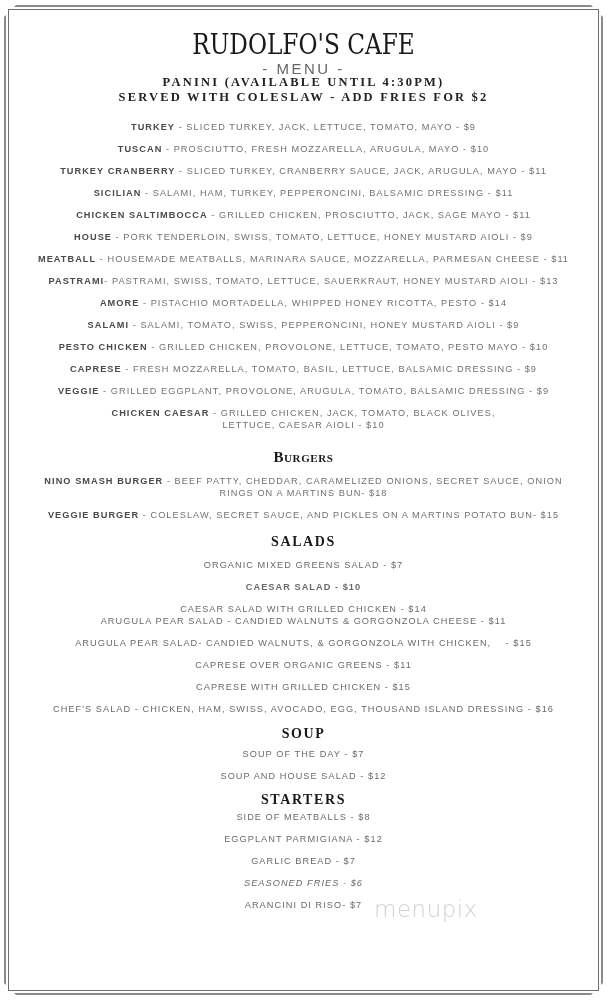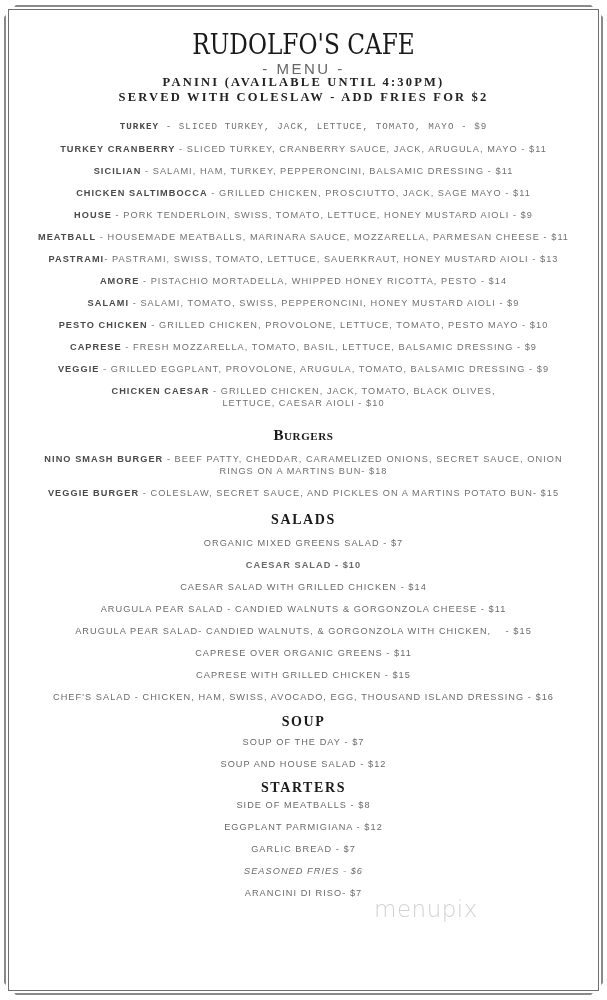--- a/index.html
+++ b/index.html
@@ -102,21 +102,22 @@
 <div class="frame-inner"></div>
 
 <div class="content">
 
   <h1 class="title">RUDOLFO'S CAFE</h1>
   <div class="menu-label">- MENU -</div>
   <div class="subheading">PANINI (AVAILABLE UNTIL 4:30PM)</div>
   <div class="subheading">SERVED WITH COLESLAW - ADD FRIES FOR $2</div>
 
   <div style="margin-top:16px;">
-    <div class="item" style="margin-bottom:10px;font-family:Liberation Mono, monospace;"><span class="name">TURKEY</span><span class="desc"> - SLICED TURKEY, JACK, LETTUCE, TOMATO, MAYO - $9</span></div>
+    <div class="item" style="margin-bottom:10px;"><span class="name">TURKEY</span><span class="desc"> - SLICED TURKEY, JACK, LETTUCE, TOMATO, MAYO - $9</span></div>
+    <div class="item" style="margin-bottom:10px;"><span class="name">TUSCAN</span><span class="desc"> - PROSCIUTTO, FRESH MOZZARELLA, ARUGULA, MAYO - $10</span></div>
     <div class="item" style="margin-bottom:10px;"><span class="name">TURKEY CRANBERRY</span><span class="desc"> - SLICED TURKEY, CRANBERRY SAUCE, JACK, ARUGULA, MAYO - $11</span></div>
     <div class="item" style="margin-bottom:10px;"><span class="name">SICILIAN</span><span class="desc"> - SALAMI, HAM, TURKEY, PEPPERONCINI, BALSAMIC DRESSING - $11</span></div>
     <div class="item" style="margin-bottom:10px;"><span class="name">CHICKEN SALTIMBOCCA</span><span class="desc"> - GRILLED CHICKEN, PROSCIUTTO, JACK, SAGE MAYO - $11</span></div>
     <div class="item" style="margin-bottom:10px;"><span class="name">HOUSE</span><span class="desc"> - PORK TENDERLOIN, SWISS, TOMATO, LETTUCE, HONEY MUSTARD AIOLI - $9</span></div>
     <div class="item" style="margin-bottom:10px;"><span class="name">MEATBALL</span><span class="desc"> - HOUSEMADE MEATBALLS, MARINARA SAUCE, MOZZARELLA, PARMESAN CHEESE - $11</span></div>
     <div class="item" style="margin-bottom:10px;"><span class="name">PASTRAMI</span><span class="desc">- PASTRAMI, SWISS, TOMATO, LETTUCE, SAUERKRAUT, HONEY MUSTARD AIOLI - $13</span></div>
     <div class="item" style="margin-bottom:10px;"><span class="name">AMORE</span><span class="desc"> - PISTACHIO MORTADELLA, WHIPPED HONEY RICOTTA, PESTO - $14</span></div>
     <div class="item" style="margin-bottom:10px;"><span class="name">SALAMI</span><span class="desc"> - SALAMI, TOMATO, SWISS, PEPPERONCINI, HONEY MUSTARD AIOLI - $9</span></div>
     <div class="item" style="margin-bottom:10px;"><span class="name">PESTO CHICKEN</span><span class="desc"> - GRILLED CHICKEN, PROVOLONE, LETTUCE, TOMATO, PESTO MAYO - $10</span></div>
     <div class="item" style="margin-bottom:10px;"><span class="name">CAPRESE</span><span class="desc"> - FRESH MOZZARELLA, TOMATO, BASIL, LETTUCE, BALSAMIC DRESSING - $9</span></div>
@@ -127,21 +128,21 @@
   <div style="margin-top:17px;">
     <div class="section-title smallcaps" style="margin-bottom:9px;">Burgers</div>
     <div class="item" style="margin-bottom:10px;"><span class="name">NINO SMASH BURGER</span><span class="desc"> - BEEF PATTY, CHEDDAR, CARAMELIZED ONIONS, SECRET SAUCE, ONION RINGS ON A MARTINS BUN- $18</span></div>
     <div class="item"><span class="name">VEGGIE BURGER</span><span class="desc"> - COLESLAW, SECRET SAUCE, AND PICKLES ON A MARTINS POTATO BUN- $15</span></div>
   </div>
 
   <div style="margin-top:12px;">
     <div class="section-title" style="margin-bottom:8px;">SALADS</div>
     <div class="item" style="margin-bottom:10px;">ORGANIC MIXED GREENS SALAD - $7</div>
     <div class="item" style="margin-bottom:10px;font-weight:bold;">CAESAR SALAD - $10</div>
-    <div class="item" style="margin-bottom:10px;">CAESAR SALAD WITH GRILLED CHICKEN - $14</div>
+    <div class="item" style="">CAESAR SALAD WITH GRILLED CHICKEN - $14</div>
     <div class="item" style="margin-bottom:10px;">ARUGULA PEAR SALAD - CANDIED WALNUTS &amp; GORGONZOLA CHEESE - $11</div>
     <div class="item" style="margin-bottom:10px; white-space:pre;">ARUGULA PEAR SALAD- CANDIED WALNUTS, &amp; GORGONZOLA WITH CHICKEN,    - $15</div>
     <div class="item" style="margin-bottom:10px;">CAPRESE OVER ORGANIC GREENS - $11</div>
     <div class="item" style="margin-bottom:10px;">CAPRESE WITH GRILLED CHICKEN - $15</div>
     <div class="item" style="padding:0 24px;">CHEF'S SALAD - CHICKEN, HAM, SWISS, AVOCADO, EGG, THOUSAND ISLAND DRESSING  - $16</div>
   </div>
 
   <div style="margin-top:10px;">
     <div class="section-title" style="margin-bottom:5px;">SOUP</div>
     <div class="item" style="margin-bottom:10px;">SOUP OF THE DAY - $7</div>

